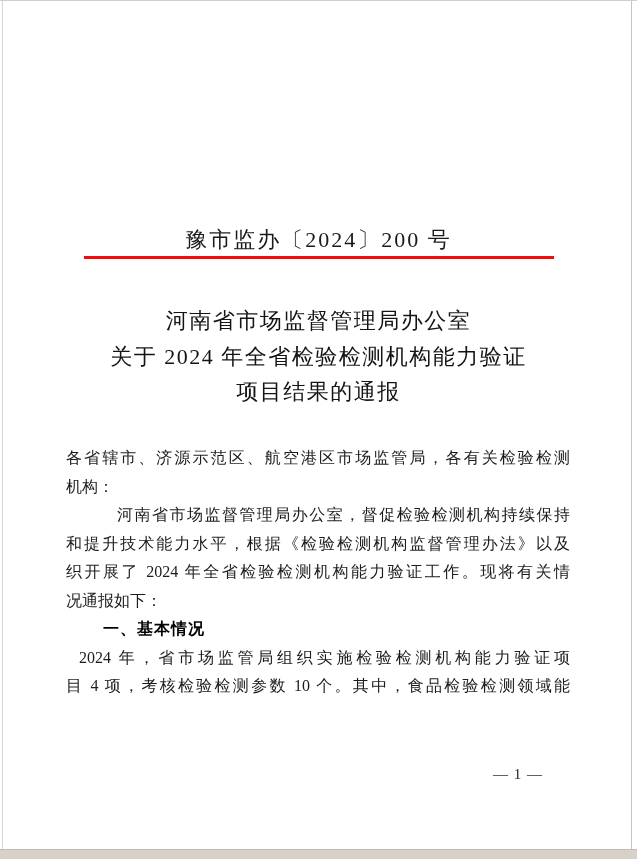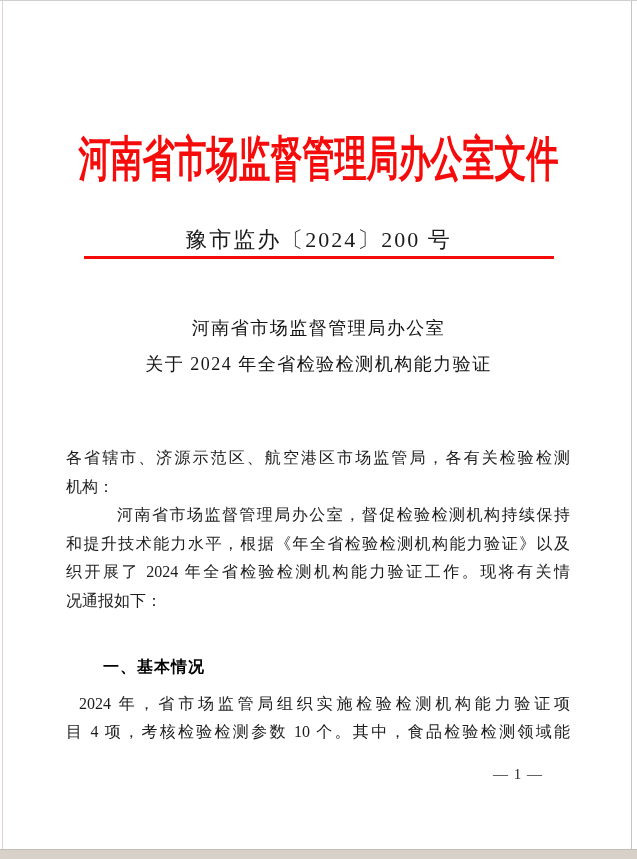--- a/index.html
+++ b/index.html
@@ -41,79 +41,75 @@
     color: #1a1a1a;
   }
   .red-rule {
     position: absolute; top: 256px; left: 50%;
     transform: translateX(-50%);
     width: 470px; height: 3px;
   }
   .subject {
     position: absolute; top: 303px; left: 0; right: 0;
     text-align: center;
-    font-size: 18px;
+    font-size: 22px;
     font-weight: 500;
     line-height: 35.5px;
     letter-spacing: 1.5px;
     color: #141414;
-    margin-top: 8px;
   }
   .body-text {
     position: absolute; top: 444px; left: 66px; width: 504px;
     font-size: 16px;
     line-height: 28.5px;
     color: #1c1c1c;
   }
   .line { white-space: nowrap; }
   .just { white-space: normal; text-align: justify; text-align-last: justify; }
   .ind-lg { text-indent: 51px; }
-  .ind-sm { text-indent: 13px; margin-top: 8px; }
+  .ind-sm { text-indent: 13px; }
   .heading {
     font-family: "Liberation Sans", sans-serif;
     font-weight: 700;
     color: #000000;
     text-indent: 37px;
     letter-spacing: 1px;
-    margin-top: 38px;
   }
   .page-num {
     position: absolute; top: 766px; right: 94px;
     font-size: 15px;
     letter-spacing: 1px;
     color: #2a2a2a;
   }
 </style>
 </head>
 <body>
 
 <div class="page">
   <div class="edge-top"></div>
   <div class="edge-left"></div>
   <div class="edge-right"></div>
   <div class="edge-bottom"></div>
 
-  <div class="red-header">
-    <span style="color: rgb(246, 11, 11);">河南省市场监督管理局办公室文件</span>
-  </div>
 
   <div class="doc-number">豫市监办〔2024〕200 号</div>
 
   <div class="red-rule" style="background: rgb(246, 11, 11);"></div>
 
   <div class="subject">
     <div class="subject-line">河南省市场监督管理局办公室</div>
     <div class="subject-line">关于 2024 年全省检验检测机构能力验证</div>
+    <div class="subject-line">项目结果的通报</div>
   </div>
 
   <div class="body-text">
     <div class="line just">各省辖市、济源示范区、航空港区市场监管局，各有关检验检测</div>
     <div class="line">机构：</div>
     <div class="line just ind-lg">河南省市场监督管理局办公室，督促检验检测机构持续保持</div>
-    <div class="line just">和提升技术能力水平，根据《年全省检验检测机构能力验证》以及</div>
+    <div class="line just">和提升技术能力水平，根据《检验检测机构监督管理办法》以及</div>
     <div class="line just">织开展了 2024 年全省检验检测机构能力验证工作。现将有关情</div>
     <div class="line">况通报如下：</div>
     <div class="line heading">一、基本情况</div>
     <div class="line just ind-sm">2024 年，省市场监管局组织实施检验检测机构能力验证项</div>
     <div class="line just">目 4 项，考核检验检测参数 10 个。其中，食品检验检测领域能</div>
   </div>
 
   <div class="page-num">— 1 —</div>
 </div>
 

